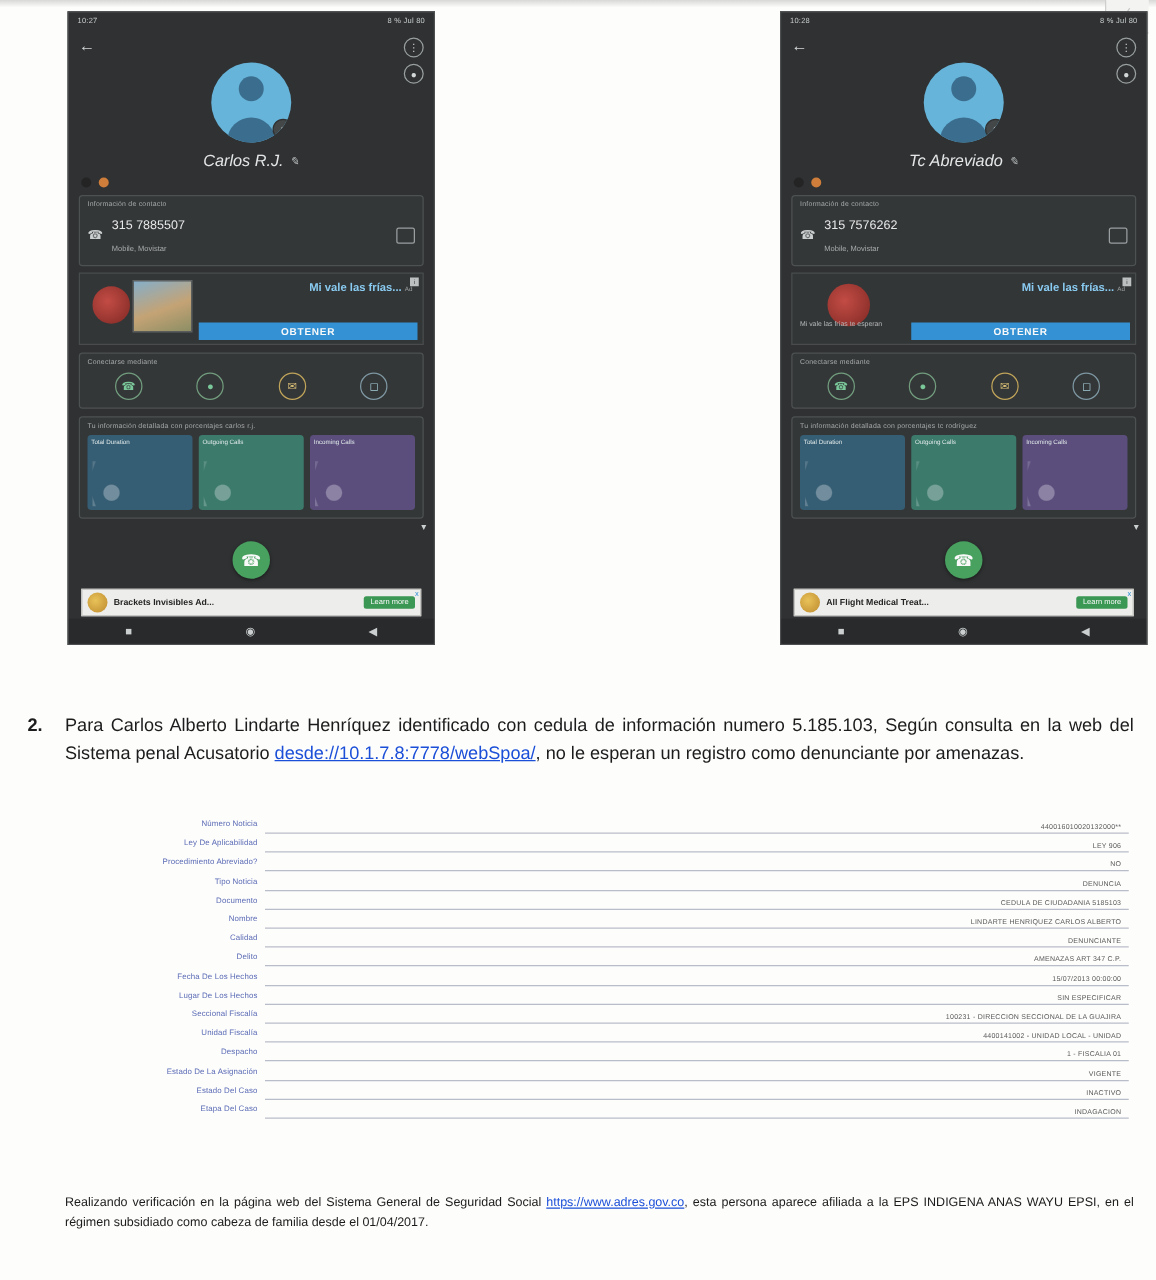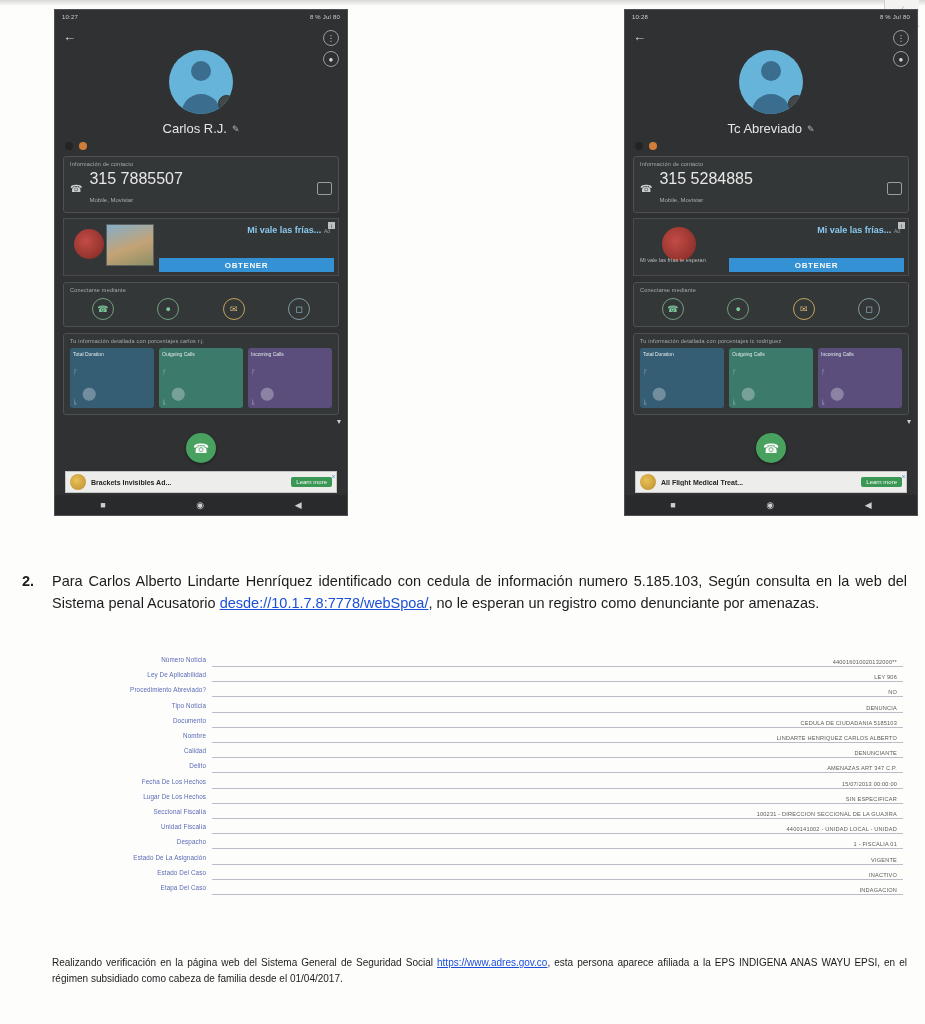--- a/index.html
+++ b/index.html
@@ -101,20 +101,21 @@
     position: absolute;
     right: 8px; top: 20px;
     display: flex; flex-direction: column; gap: 5px;
   }
 
   .avatar-wrap {
     display: flex;
     flex-direction: column;
     align-items: center;
     margin-top: 2px;
+    font-style: italic;
   }
   .avatar {
     width: 64px; height: 64px;
     border-radius: 50%;
     background: #5ab9e8;
     position: relative;
     display: flex; align-items: flex-end; justify-content: center;
     overflow: hidden;
   }
   .avatar .head {
@@ -164,21 +165,21 @@
   .card-title {
     font-size: 5.5px;
     color: #a9aeaf;
     letter-spacing: .2px;
     margin-bottom: 3px;
   }
   .phone-row {
     display: flex; align-items: center; gap: 7px;
   }
   .phone-row .ic { font-size: 10px; color: #cfd3d4; }
-  .phone-num { font-size: 16px; color: #eceeee; line-height: 1.1; }
+  .phone-num { font-size: 10px; color: #eceeee; line-height: 1.1; }
   .phone-sub { font-size: 6px; color: #a9aeaf; }
   .msg-icon {
     margin-left: auto;
     width: 13px; height: 11px;
     border: 1px solid #9aa0a2;
     border-radius: 2px;
   }
 
   .ad-block {
     margin: 5px 8px 0 8px;
@@ -541,21 +542,21 @@
       <div class="dots">
         <span class="dot d1"></span>
         <span class="dot d2"></span>
       </div>
 
       <div class="card">
         <div class="card-title">Información de contacto</div>
         <div class="phone-row">
           <span class="ic">☎</span>
           <span>
-            <span class="phone-num">315 5284885</span><br>
+            <span class="phone-num">315 7576262</span><br>
             <span class="phone-sub">Mobile, Movistar</span>
           </span>
           <span class="msg-icon"></span>
         </div>
       </div>
 
       <div class="ad-block">
         <span class="ad-thumb2" style="left:28px;top:8px;width:34px;height:34px;"></span>
         <span class="ad-text">
           <span>Mi vale las frías...</span>

